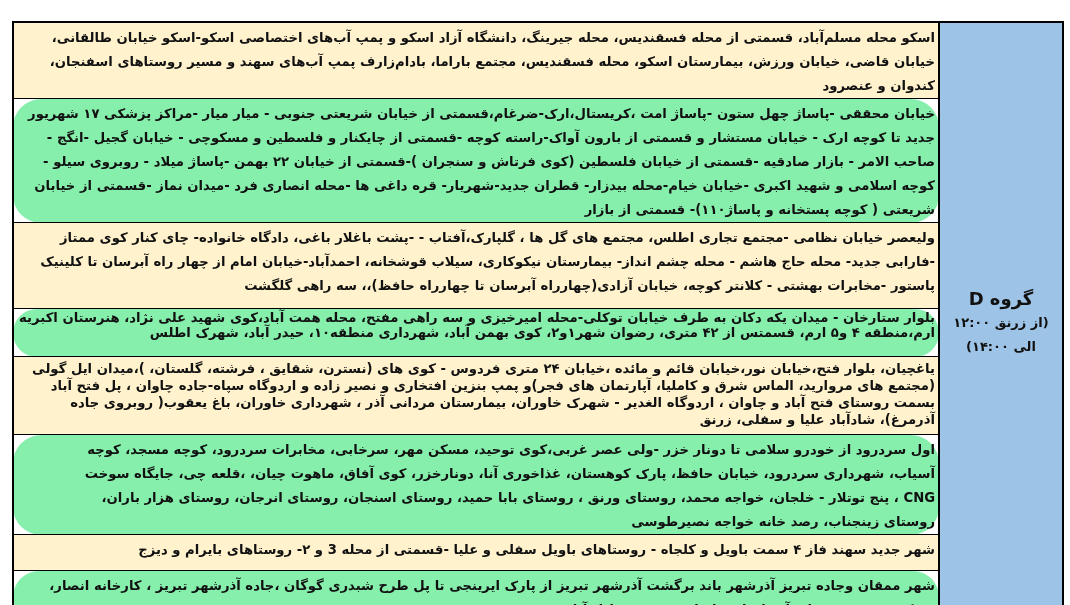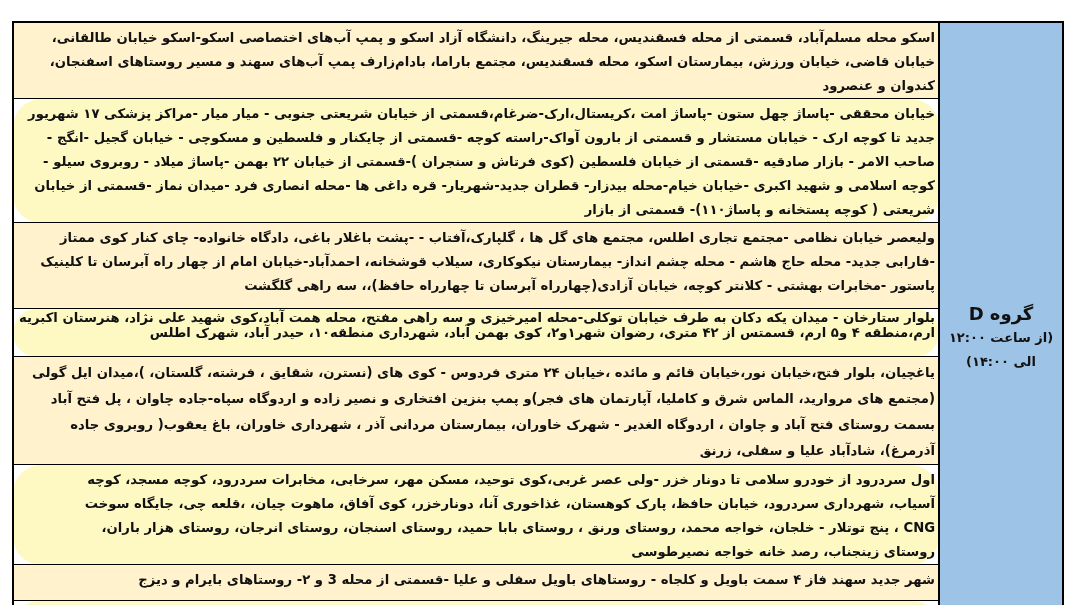--- a/index.html
+++ b/index.html
@@ -50,49 +50,49 @@
     font-size: 18px;
   }
   td.group-cell .group-line {
     display: block;
     font-size: 13px;
   }
   tr.shade td.area {
     background: #FFF2CC;
   }
   tr.plain td.area {
-    background: #fef9c3;
+    background: #86efac;
     border-radius: 28px;
   }
   td.area .txt {
     display: block;
     padding-top: 3px;
     white-space: normal;
   }
   tr.r1 td.area { height: 53px; }
   tr.r2 td.area { height: 117px; }
   tr.r3 td.area { height: 85px; }
   tr.r4 td.area { height: 47px; }
   tr.r5 td.area { height: 77px; }
   tr.r6 td.area { height: 85px; padding-left: 35px; }
   tr.r7 td.area { height: 35px; }
   tr.r8 td.area { height: 50px; }
   tr.r4 td.area .txt { padding-top: 1px; line-height: 15px; }
-  tr.r5 td.area .txt { line-height: 26px; }
+  tr.r5 td.area .txt { line-height: 17px; }
 </style>
 </head>
 <body>
 
 <div class="page">
   <table class="schedule">
     <tbody>
       <tr class="shade r1">
         <td class="group-cell" rowspan="8">
           <span class="group-title">گروه D</span>
-          <span class="group-line">(از ساعت ۱۲:۰۰</span>
+          <span class="group-line">(از زرنق ۱۲:۰۰</span>
           <span class="group-line">الی ۱۴:۰۰)</span>
         </td>
         <td class="area">
           <span class="txt">اسکو محله مسلم‌آباد، قسمتی از محله فسقندیس، محله جیرینگ، دانشگاه آزاد اسکو و پمپ آب‌های اختصاصی اسکو-اسکو خیابان طالقانی، خیابان قاضی، خیابان ورزش، بیمارستان اسکو، محله فسقندیس، مجتمع باراما، بادام‌زارف پمپ آب‌های سهند و مسیر روستاهای اسفنجان، کندوان و عنصرود</span>
         </td>
       </tr>
       <tr class="plain r2">
         <td class="area">
           <span class="txt">خیابان محققی -پاساژ چهل ستون -پاساژ امت ،کریستال،ارک-ضرغام،قسمتی از خیابان شریعتی جنوبی - میار میار -مراکز پزشکی ۱۷ شهریور جدید تا کوچه ارک - خیابان مستشار و قسمتی  از بارون آواک-راسته کوچه -قسمتی از چایکنار و فلسطین و مسکوچی - خیابان گجیل -انگج - صاحب الامر - بازار صادقیه -قسمتی از خیابان فلسطین (کوی فرتاش و سنجران )-قسمتی از خیابان ۲۲ بهمن -پاساژ میلاد - روبروی سیلو - کوچه اسلامی و شهید اکبری -خیابان خیام-محله بیدزار- قطران جدید-شهریار- قره داغی ها -محله انصاری فرد -میدان نماز -قسمتی از خیابان شریعتی ( کوچه پستخانه و پاساژ۱۱۰)- قسمتی از بازار</span>
         </td>

